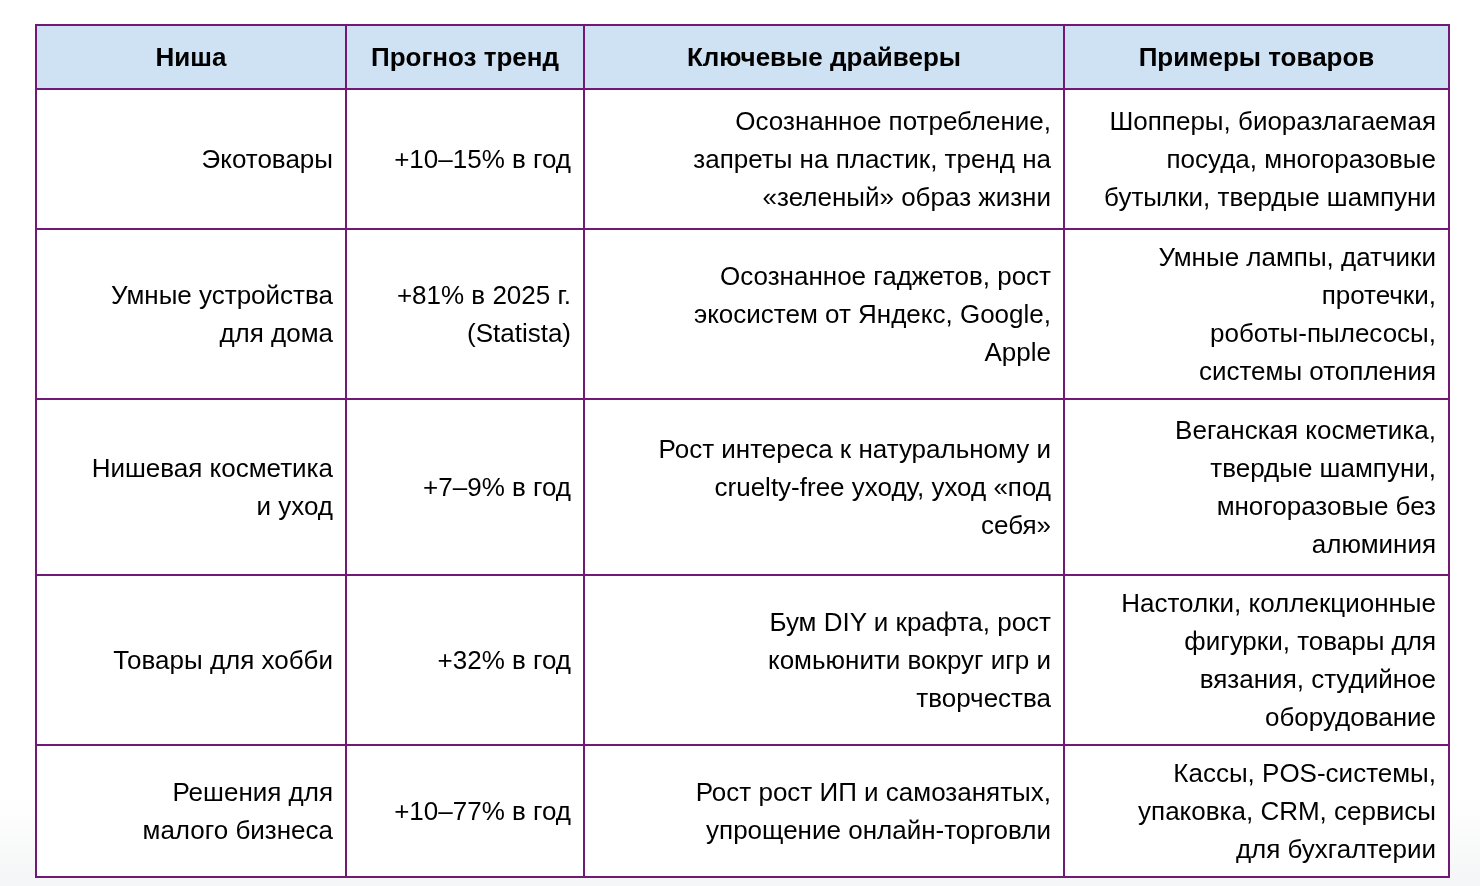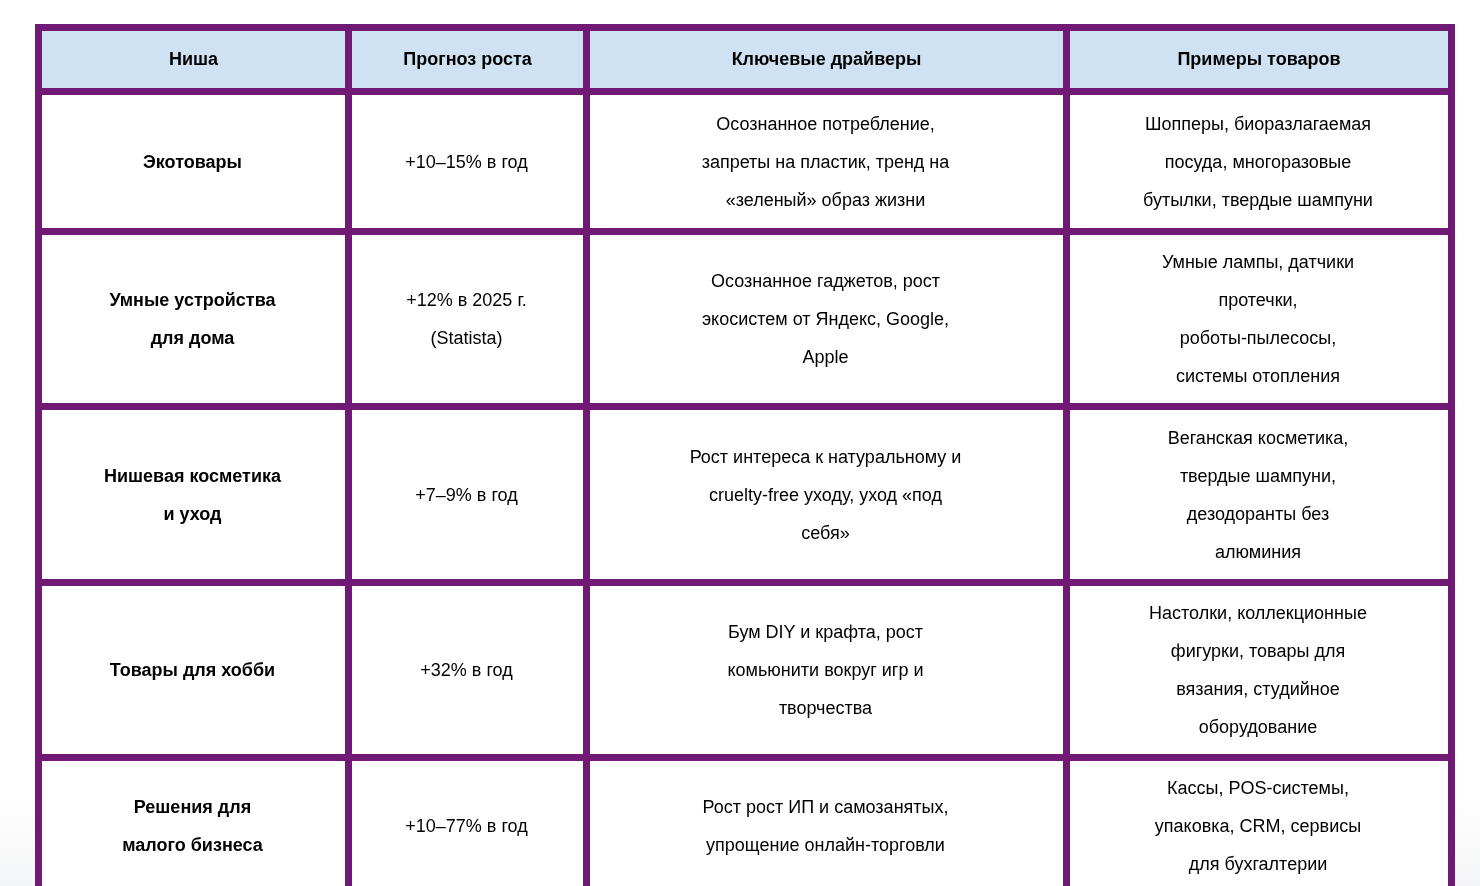--- a/index.html
+++ b/index.html
@@ -19,40 +19,40 @@
     border-collapse: collapse;
     table-layout: fixed;
   }
   .doc-table col.c-niche    { width: 310px; }
   .doc-table col.c-growth   { width: 238px; }
   .doc-table col.c-drivers  { width: 480px; }
   .doc-table col.c-examples { width: 385px; }
 
   .doc-table th,
   .doc-table td {
-    border: 7px solid #701a75;
-    font-size: 18px;
+    border: 2px solid #701a75;
+    font-size: 26px;
     vertical-align: middle;
     overflow: hidden;
   }
   .doc-table thead tr { height: 64px; }
   .doc-table thead th {
     background: #cfe2f3;
     font-weight: bold;
     text-align: center;
     padding: 4px 8px;
   }
   .doc-table tbody td {
     background: #ffffff;
-    text-align: center;
+    text-align: right;
     line-height: 38px;
     padding: 8px 12px 8px 10px;
     white-space: pre-line;
   }
-  .doc-table tbody td.col-niche { font-weight: bold; }
+  .doc-table tbody td.col-niche { font-weight: normal; }
 
   
   .doc-table tbody tr:nth-child(1) { height: 140px; }
   .doc-table tbody tr:nth-child(2) { height: 154px; }
   .doc-table tbody tr:nth-child(3) { height: 176px; }
   .doc-table tbody tr:nth-child(4) { height: 170px; }
   .doc-table tbody tr:nth-child(5) { height: 130px; margin-top: 27px; }
 </style>
 </head>
 <body>
@@ -60,59 +60,59 @@
 <table class="doc-table">
   <colgroup>
     <col class="c-niche">
     <col class="c-growth">
     <col class="c-drivers">
     <col class="c-examples">
   </colgroup>
   <thead>
     <tr>
       <th>Ниша</th>
-      <th>Прогноз роста</th>
+      <th>Прогноз тренд</th>
       <th>Ключевые драйверы</th>
       <th>Примеры товаров</th>
     </tr>
   </thead>
   <tbody>
     <tr>
       <td class="col-niche">Экотовары</td>
       <td>+10–15% в год</td>
       <td>Осознанное потребление,
 запреты на пластик, тренд на
 «зеленый» образ жизни</td>
       <td>Шопперы, биоразлагаемая
 посуда, многоразовые
 бутылки, твердые шампуни</td>
     </tr>
     <tr>
       <td class="col-niche">Умные устройства
 для дома</td>
-      <td>+12% в 2025 г.
+      <td>+81% в 2025 г.
 (Statista)</td>
       <td>Осознанное гаджетов, рост
 экосистем от Яндекс, Google,
 Apple</td>
       <td>Умные лампы, датчики
 протечки,
 роботы-пылесосы,
 системы отопления</td>
     </tr>
     <tr>
       <td class="col-niche">Нишевая косметика
 и уход</td>
       <td>+7–9% в год</td>
       <td>Рост интереса к натуральному и
 cruelty-free уходу, уход «под
 себя»</td>
       <td>Веганская косметика,
 твердые шампуни,
-дезодоранты без
+многоразовые без
 алюминия</td>
     </tr>
     <tr>
       <td class="col-niche">Товары для хобби</td>
       <td>+32% в год</td>
       <td>Бум DIY и крафта, рост
 комьюнити вокруг игр и
 творчества</td>
       <td>Настолки, коллекционные
 фигурки, товары для

